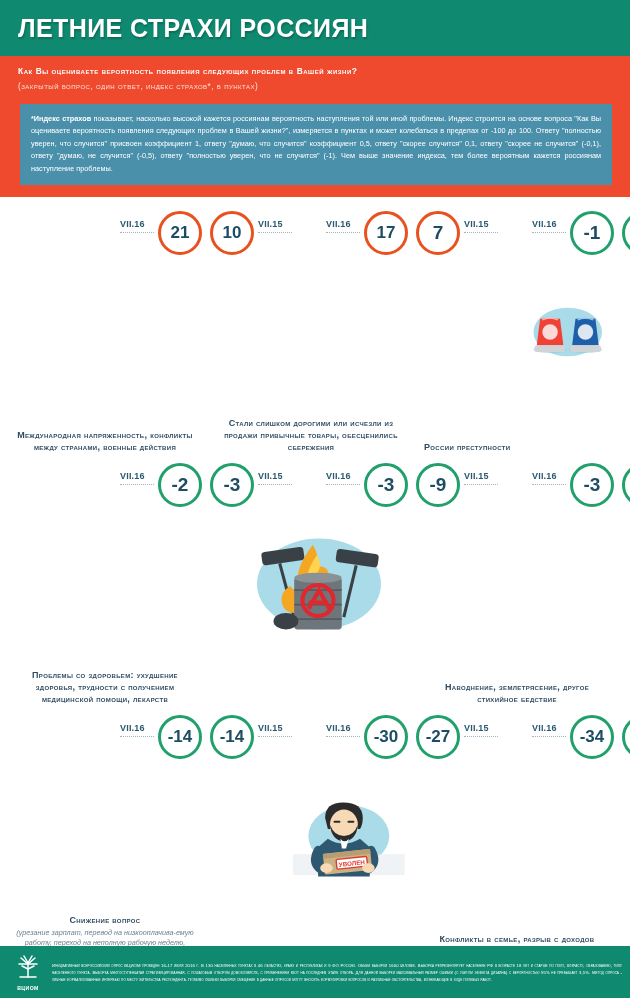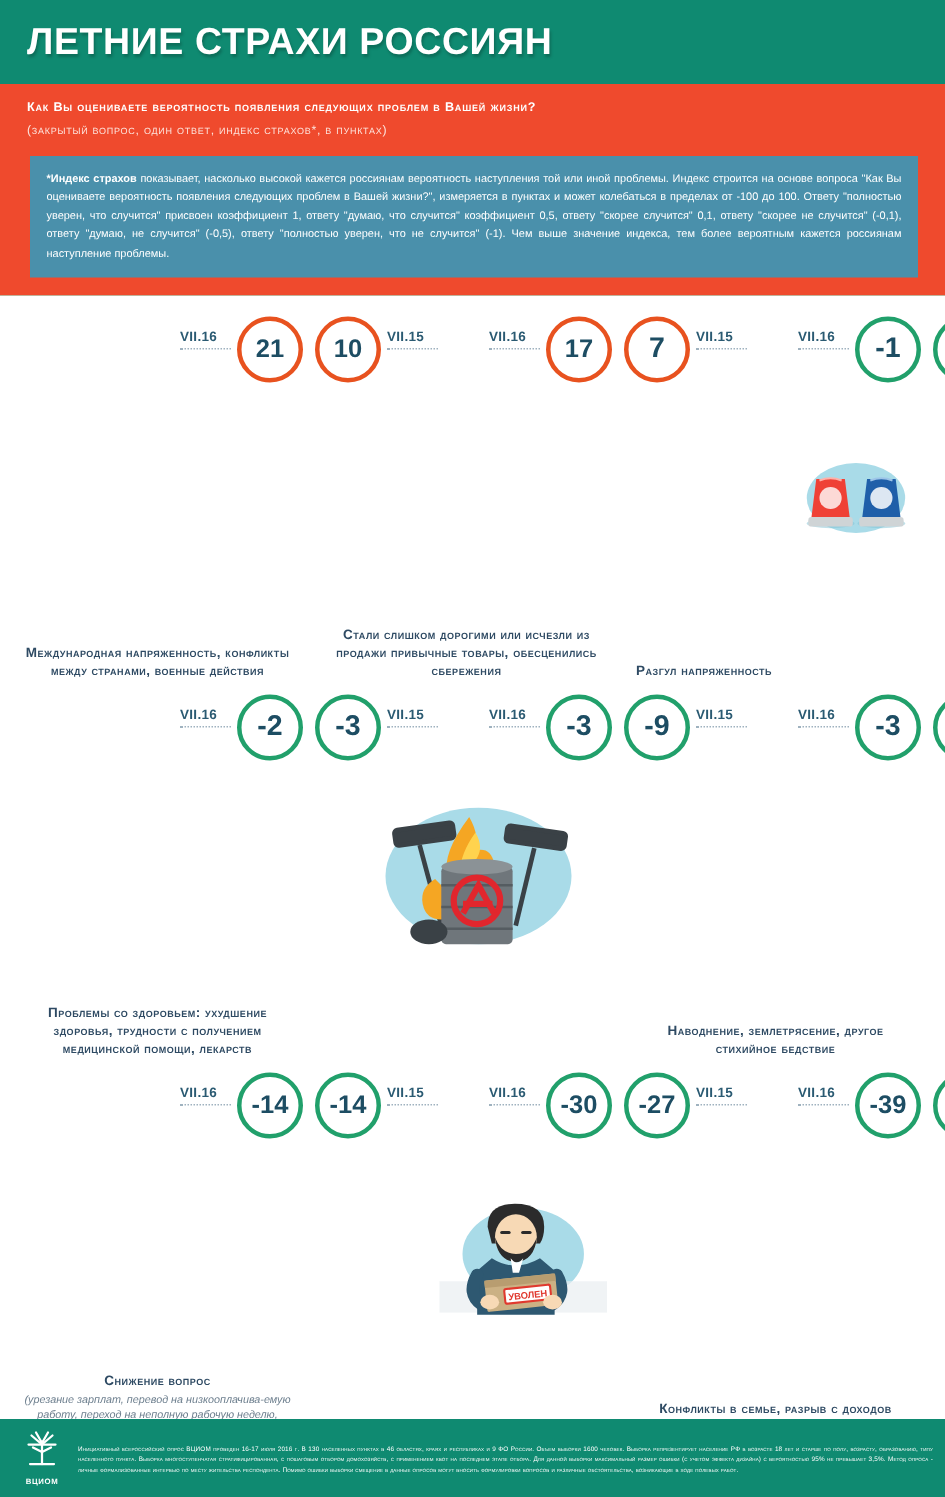--- a/index.html
+++ b/index.html
@@ -238,21 +238,21 @@
           </svg>
           <div class="circle left pos">7</div>
           <div class="date d1">VII.15</div>
           <div class="date d2">VII.16</div>
           <div class="circle right pos wide">17</div>
         </div>
       </div>
       <div class="card">
         <div class="card-title">
           <span>
-            <span>Разгул напряженность</span>
+            <span>России преступности</span>
           </span>
         </div>
         <div class="dotted"></div>
         <div class="illus">
           <div style="position:absolute;inset:0">
     <svg viewBox="0 0 180 120" preserveAspectRatio="xMidYMid meet">
       <ellipse cx="90" cy="60" rx="62" ry="44" fill="#a9dbe8"></ellipse>
       <ellipse cx="58" cy="92" rx="30" ry="6" fill="#7fc4d6" opacity=".5"></ellipse>
       <ellipse cx="122" cy="92" rx="30" ry="6" fill="#7fc4d6" opacity=".5"></ellipse>
       <path d="M40 36 h36 l6 48 h-48z" fill="#ef4136"></path>
@@ -557,21 +557,21 @@
           </div>
         </div>
         <div class="values">
           <svg class="arrow" viewBox="0 0 190 58" preserveAspectRatio="none">
             <path d="M56 52 Q92 56 116 36" stroke="#d23f17" stroke-width="5" fill="none" stroke-linecap="round"></path>
             <path d="M104 28 L130 22 L124 44 Z" fill="#d23f17"></path>
           </svg>
           <div class="circle left neg wide">-47</div>
           <div class="date d1">VII.15</div>
           <div class="date d2">VII.16</div>
-          <div class="circle right neg wide">-39</div>
+          <div class="circle right neg wide">-34</div>
         </div>
       </div>
     </div>
 
   <div class="footer">
     <div class="logo">
       <svg width="28" height="26" viewBox="0 0 28 26">
         <g stroke="#ffffff" stroke-width="1.5" fill="none" stroke-linecap="round">
           <line x1="14" y1="8" x2="14" y2="23"></line>
           <line x1="5" y1="10" x2="23" y2="10"></line>

